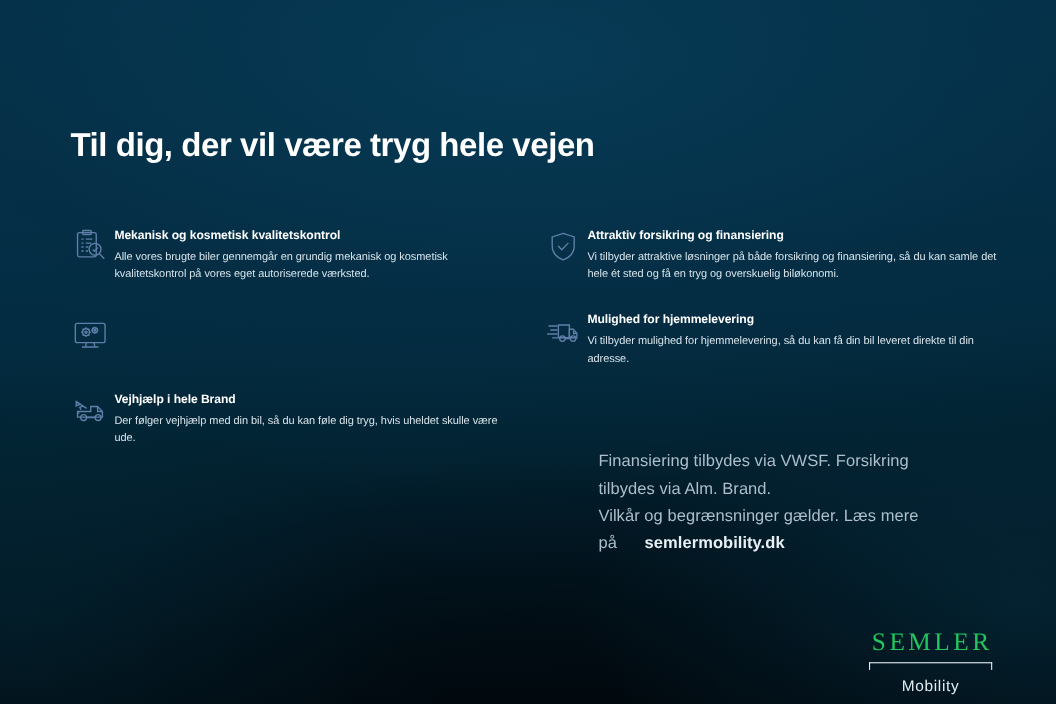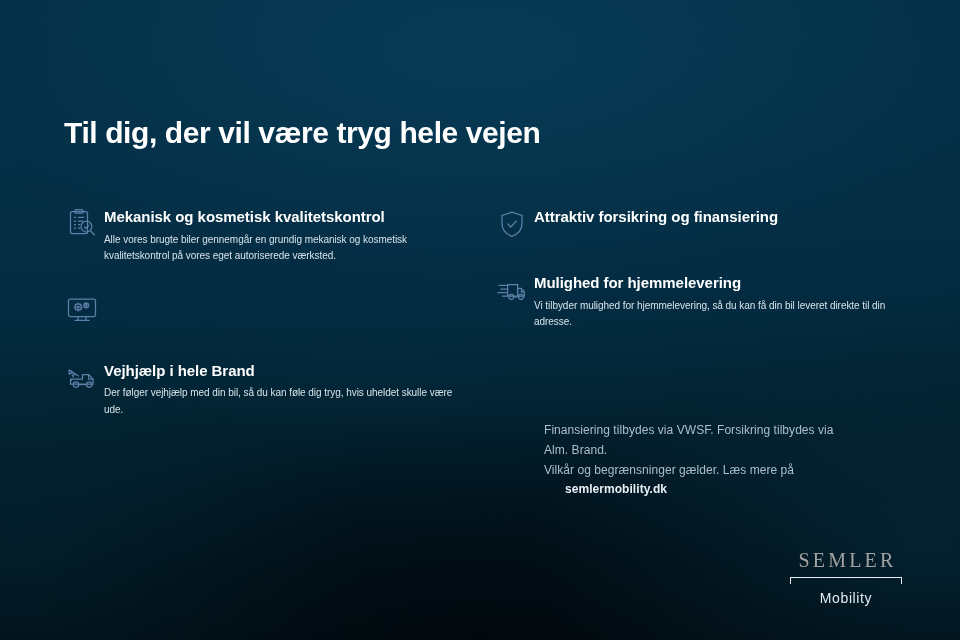--- a/index.html
+++ b/index.html
@@ -46,42 +46,42 @@
 
   .feature { position:relative; display:flex; align-items:flex-start; }
   .ficon {
     width:44px; min-width:44px; height:42px;
     display:flex; align-items:flex-start; justify-content:center;
     padding-top:2px;
   }
   .ficon svg { display:block; }
   .ftext { padding-top:1px; }
   .ftitle {
-    font-size:15px; font-weight:700; color:#ffffff;
+    font-size:11px; font-weight:700; color:#ffffff;
     letter-spacing:-0.05px; margin-bottom:5px; line-height:1.3;
   }
   .fbody {
     font-size:10px; font-weight:400; color:#d7e3ea;
     line-height:1.62; letter-spacing:-0.05px;
   }
   .gap-a { height:28px; }
   .gap-b { height:26px; }
   .gap-r1 { height:24px; }
 
   .disclaimer {
-    position:absolute; left:544px; top:421px; width:300px;
-    font-size:12px; color:#aebecb; line-height:1.65; letter-spacing:0.05px;
+    position:absolute; left:544px; top:408px; width:300px;
+    font-size:15px; color:#aebecb; line-height:1.65; letter-spacing:0.05px;
   }
   .disclaimer b { color:#e8f0f5; font-weight:700;margin-left:21px; }
 
   .logo { position:absolute; left:788px; top:550px; width:116px; text-align:center; }
   .logo-word {
     font-family:"Liberation Serif", serif;
-    font-size:20px; color:#a3a3a3; letter-spacing:3.2px;
-    line-height:1; padding-left:3px;
+    font-size:23px; color:#22c55e; letter-spacing:3.2px;
+    line-height:1; padding-left:3px;margin-top:22px;
   }
   .logo-rule {
     position:relative; height:9px; margin-top:7px; margin-bottom:4px;
   }
   .logo-rule:before {
     content:""; position:absolute; left:2px; right:2px; top:0; height:1.4px;
     background:#e6eef3;
   }
   .logo-rule:after {
     content:""; position:absolute; left:2px; right:2px; top:0; height:7px;
@@ -166,20 +166,21 @@
 
     <div class="feature">
       <span class="ficon">
         <svg width="34" height="34" viewBox="0 0 34 34" fill="none" stroke="#5f7fa8" stroke-width="1.25">
           <path d="M17 4.2l10 3.2v8.1c0 6.2-4.3 10.6-10 12.8-5.7-2.2-10-6.6-10-12.8V7.4z"></path>
           <path d="M12.4 15.6l3.3 3.4 6-6.2"></path>
         </svg>
       </span>
       <div class="ftext">
         <div class="ftitle">Attraktiv forsikring og finansiering</div>
+        <div class="fbody">Vi tilbyder attraktive løsninger på både forsikring og finansiering, så du kan samle det hele ét sted og få en tryg og overskuelig biløkonomi.</div>
       </div>
     </div>
 
     <div class="gap-r1"></div>
 
     <div class="feature">
       <span class="ficon">
         <svg width="34" height="34" viewBox="0 0 34 34" fill="none" stroke="#5f7fa8" stroke-width="1.25">
           <path d="M12.6 10.5h10v11.6H12.6z"></path>
           <path d="M22.6 14.3h3.6l3.2 3.6v4.2h-6.8z"></path>

